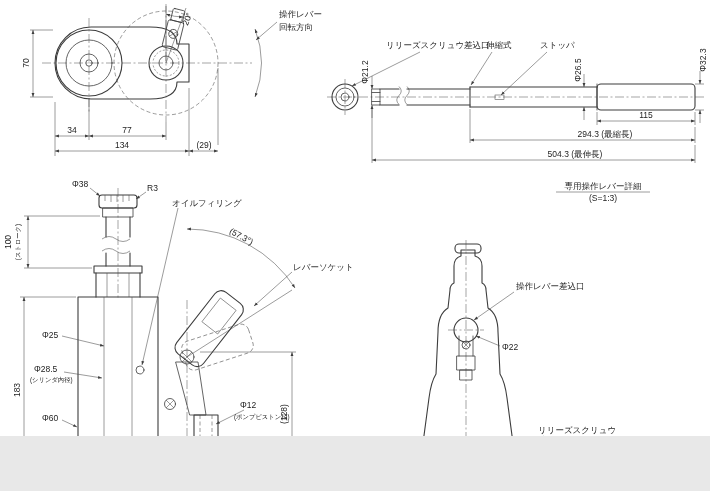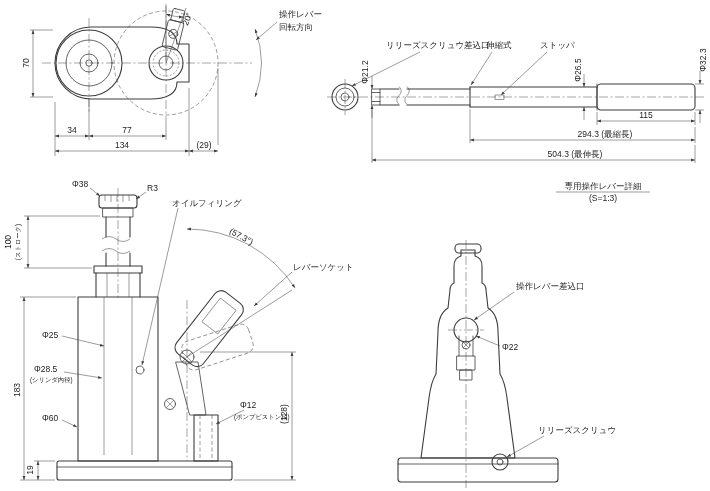--- a/index.html
+++ b/index.html
@@ -1,16 +1,16 @@
 <!DOCTYPE html>
 <html><head>
 <meta charset="utf-8">
 <style>
   html,body{margin:0;padding:0;background:#e8e8e8;}
-  .sheet{width:710px;height:491px;background:#ffffff;position:relative;margin:0;overflow:hidden;}
+  .sheet{width:710px;height:436px;background:#ffffff;position:relative;margin:0;overflow:hidden;}
   svg{display:block;}
   .ln{fill:none;stroke:#3d3d3d;stroke-width:1.1;stroke-linejoin:round;stroke-linecap:round;}
   .med{stroke-width:0.8;}
   .thin{fill:none;stroke:#4a4a4a;stroke-width:0.55;}
   .dim{fill:none;stroke:#4a4a4a;stroke-width:0.55;}
   .dash{stroke-dasharray:4 2.5;}
   .cl{stroke-dasharray:9 2.5 2 2.5;stroke-width:0.5;}
   text{font-family:"Liberation Sans","DejaVu Sans",sans-serif;font-size:8.5px;fill:#1d1d1d;}
   .s{font-size:6.3px;}
   .am{text-anchor:middle;}

